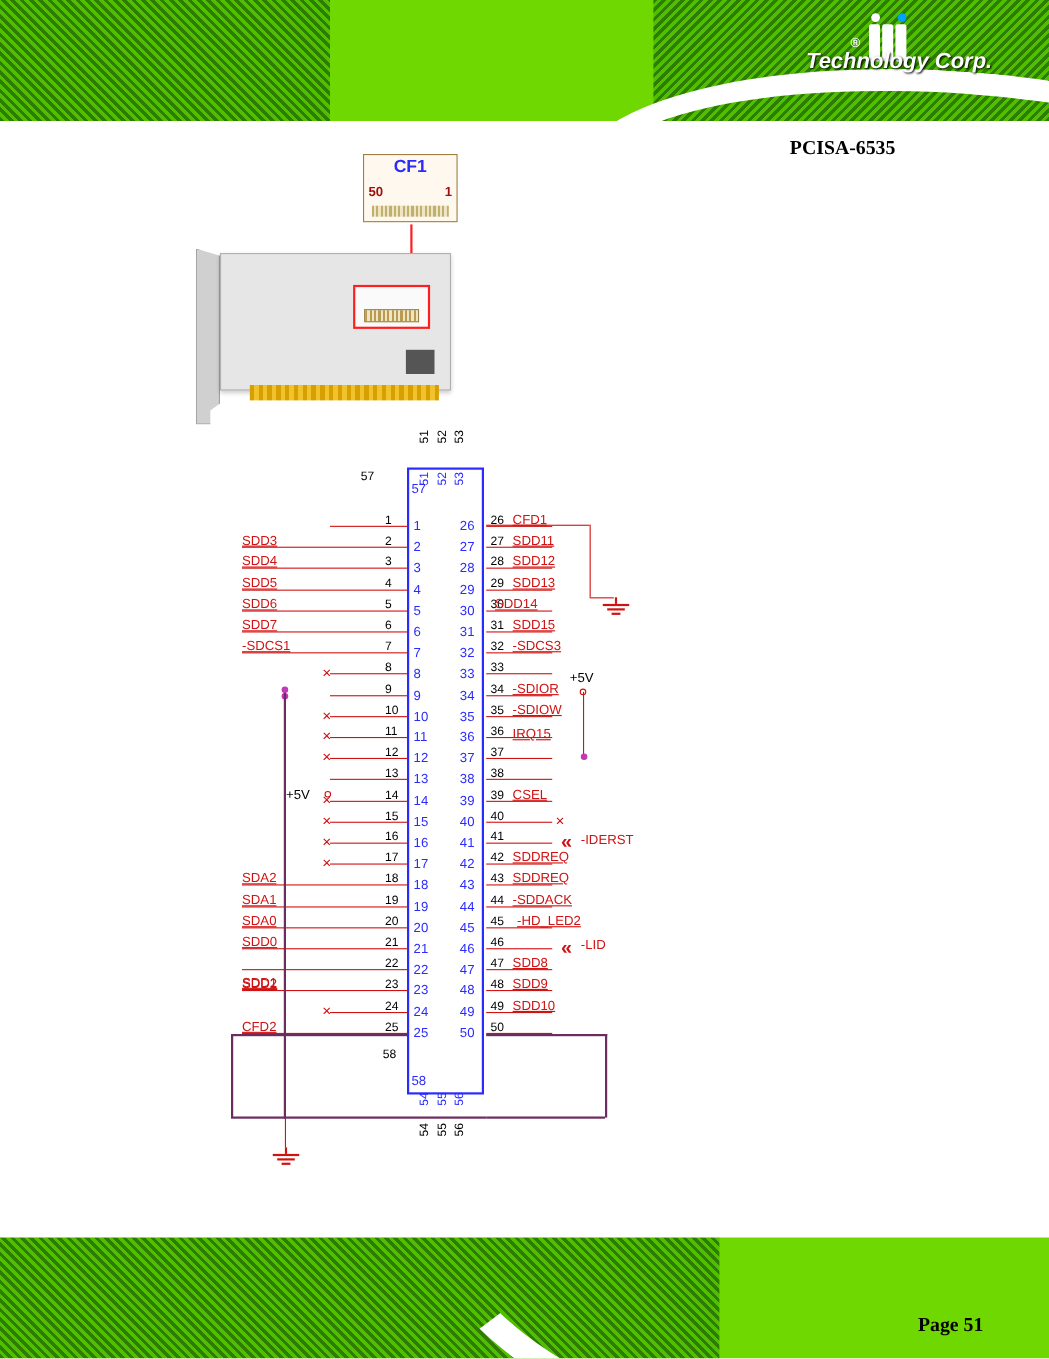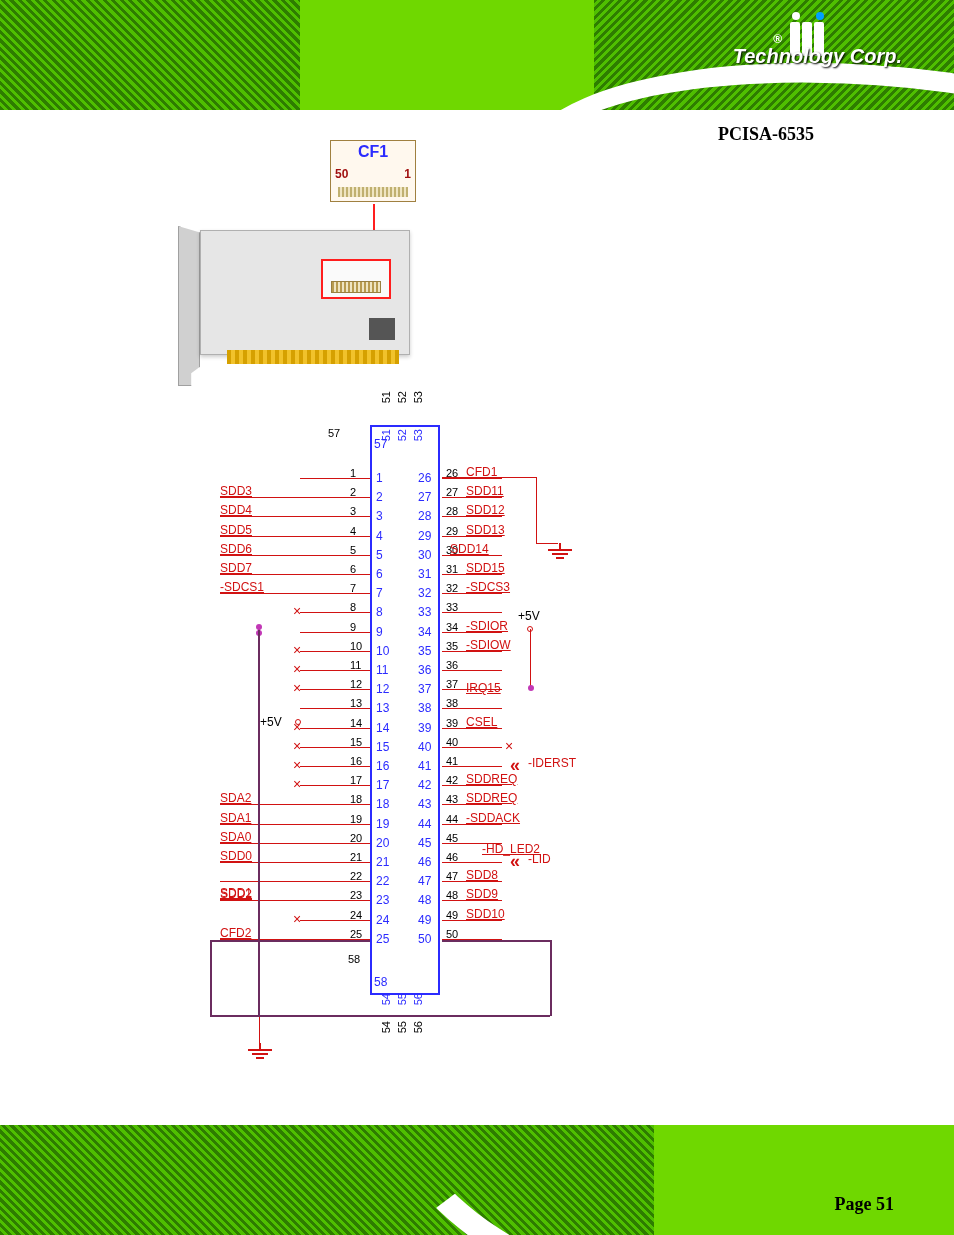--- a/index.html
+++ b/index.html
@@ -375,21 +375,21 @@
       <span class="ext-num" style="left: 200px; top: 264px;">11</span>
       <div class="wire" style="left: 292px; top: 275px; width: 60px;"></div>
       <span class="ext-num" style="left: 296px; top: 264px;">36</span>
       <span class="xmark" style="left: 142px; top: 269px;">×</span>
       <span style="position: absolute; left: 226px; top: 287.2px; color: rgb(43, 43, 255); font-size: 12px;">12</span>
       <span style="position: absolute; left: 268px; top: 287.2px; color: rgb(43, 43, 255); font-size: 12px;">37</span>
       <div class="wire" style="left: 150px; top: 294.2px; width: 70px;"></div>
       <span class="ext-num" style="left: 200px; top: 283.2px;">12</span>
       <div class="wire" style="left: 292px; top: 294.2px; width: 60px;"></div>
       <span class="ext-num" style="left: 296px; top: 283.2px;">37</span>
-      <span class="sig" style="left: 316px; top: 286px;">IRQ15</span>
+      <span class="sig" style="left: 316px; top: 265px;">IRQ15</span>
       <span class="xmark" style="left: 142px; top: 288.2px;">×</span>
       <span style="position: absolute; left: 226px; top: 306.4px; color: rgb(43, 43, 255); font-size: 12px;">13</span>
       <span style="position: absolute; left: 268px; top: 306.4px; color: rgb(43, 43, 255); font-size: 12px;">38</span>
       <div class="wire" style="left: 150px; top: 313.4px; width: 70px;"></div>
       <span class="ext-num" style="left: 200px; top: 302.4px;">13</span>
       <div class="wire" style="left: 292px; top: 313.4px; width: 60px;"></div>
       <span class="ext-num" style="left: 296px; top: 302.4px;">38</span>
       <span style="position: absolute; left: 226px; top: 325.6px; color: rgb(43, 43, 255); font-size: 12px;">14</span>
       <span style="position: absolute; left: 268px; top: 325.6px; color: rgb(43, 43, 255); font-size: 12px;">39</span>
       <div class="wire" style="left: 150px; top: 332.6px; width: 70px;"></div>
@@ -442,21 +442,21 @@
       <span class="sig" style="left: 70px; top: 415.6px;">SDA1</span>
       <span class="sig" style="left: 316px; top: 415.6px;">-SDDACK</span>
       <span style="position: absolute; left: 226px; top: 440.8px; color: rgb(43, 43, 255); font-size: 12px;">20</span>
       <span style="position: absolute; left: 268px; top: 440.8px; color: rgb(43, 43, 255); font-size: 12px;">45</span>
       <div class="wire" style="left: 150px; top: 447.8px; width: 70px;"></div>
       <span class="ext-num" style="left: 200px; top: 436.8px;">20</span>
       <div class="wire" style="left: 292px; top: 447.8px; width: 60px;"></div>
       <span class="ext-num" style="left: 296px; top: 436.8px;">45</span>
       <div class="wire" style="left: 70px; top: 447.8px; width: 80px;"></div>
       <span class="sig" style="left: 70px; top: 434.8px;">SDA0</span>
-      <span class="sig" style="left: 332px; top: 434.8px; margin-top: 12px;">-HD_LED2</span>
+      <span class="sig" style="left: 320px; top: 434.8px;">-HD_LED2</span>
       <span style="position: absolute; left: 226px; top: 460px; color: rgb(43, 43, 255); font-size: 12px;">21</span>
       <span style="position: absolute; left: 268px; top: 460px; color: rgb(43, 43, 255); font-size: 12px;">46</span>
       <div class="wire" style="left: 150px; top: 467px; width: 70px;"></div>
       <span class="ext-num" style="left: 200px; top: 456px;">21</span>
       <div class="wire" style="left: 292px; top: 467px; width: 60px;"></div>
       <span class="ext-num" style="left: 296px; top: 456px;">46</span>
       <div class="wire" style="left: 70px; top: 467px; width: 80px;"></div>
       <span class="sig" style="left: 70px; top: 454px; text-decoration: underline;">SDD0</span>
       <span class="dubarrow" style="left: 360px; top: 456px;">«</span>
       <span class="sig" style="text-decoration: none; position: absolute; left: 378px; top: 457px;">-LID</span>

